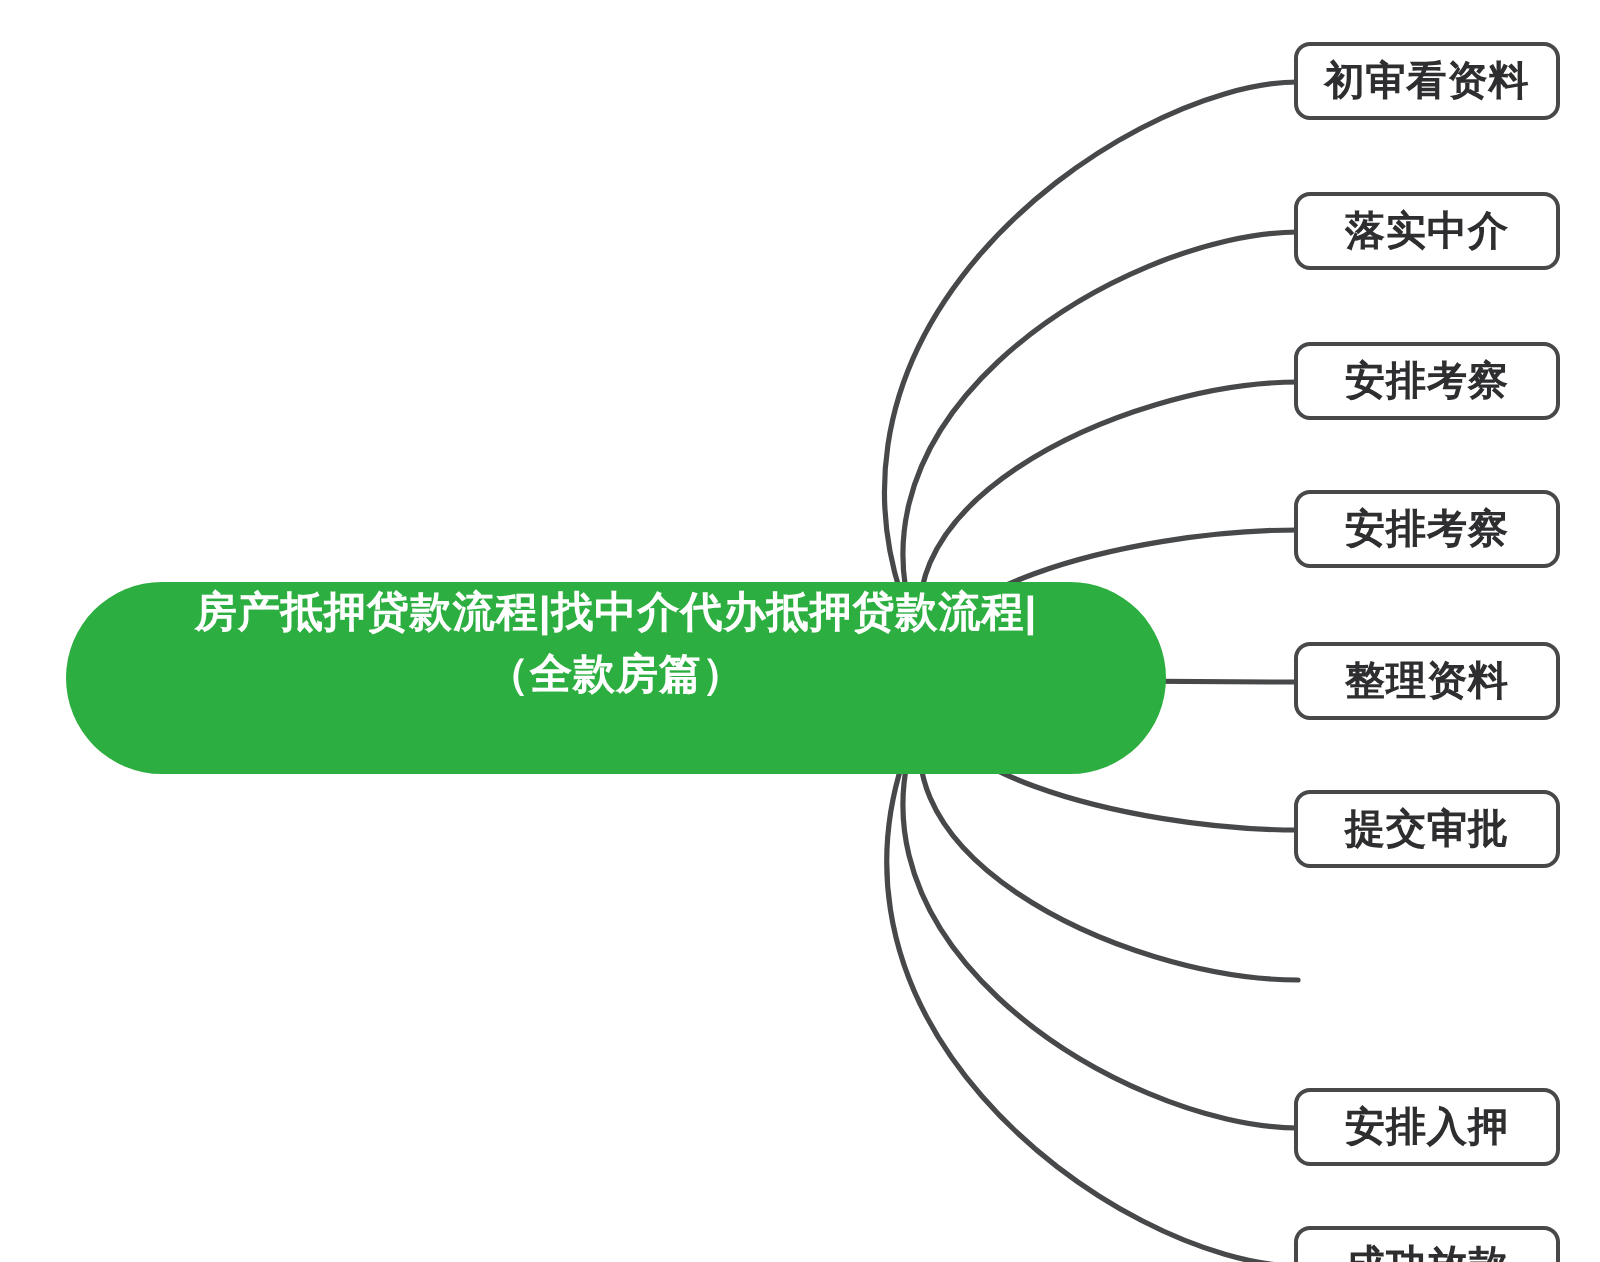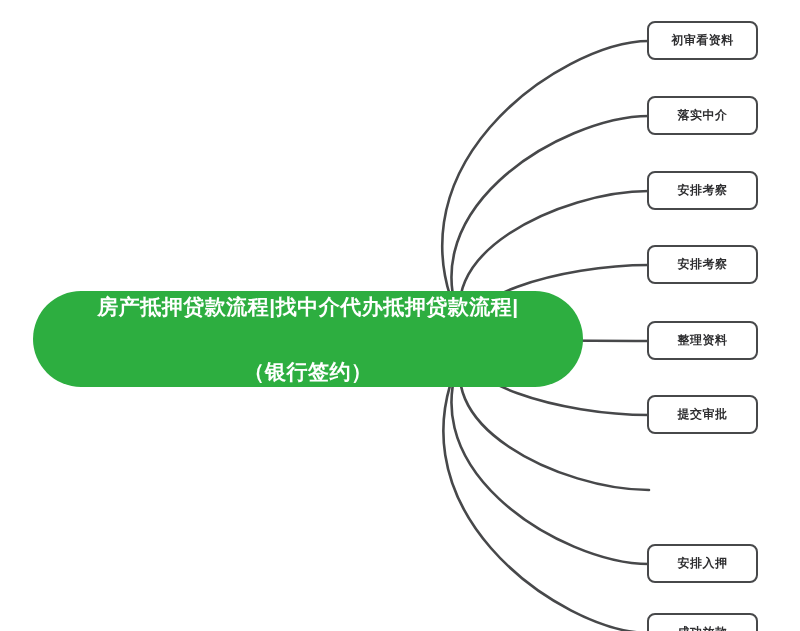--- a/index.html
+++ b/index.html
@@ -37,41 +37,41 @@
   .root-node{
     position:absolute;
     left:33px;top:291px;
     width:550px;height:96px;
     box-sizing:border-box;
     background:var(--root-bg,#2dae40);
     border-radius:48px;
     display:flex;
     flex-direction:column;
     align-items:center;
-    justify-content:space-between;
+    justify-content:flex-start;
     text-align:center;
     color:var(--root-text,#ffffff);
     font-size:21px;
     font-weight:bold;
     line-height:31px;
     letter-spacing:0.5px;
   }
   .branch-node{
     position:absolute;
     left:647px;
-    width:111px;height:39px;
+    width:133px;height:39px;
     box-sizing:border-box;
     background:var(--branch-bg,#ffffff);
     border:2.5px solid var(--branch-border,#47484a);
     border-radius:8px;
     display:flex;
     align-items:center;
     justify-content:center;
     color:var(--branch-text,#2e2e30);
-    font-size:12px;
+    font-size:20px;
     font-weight:bold;
     letter-spacing:0.5px;
     white-space:nowrap;
   }
   .b1{top:21px;} .b2{top:96px;} .b3{top:171px;}
   .b4{top:245px;} .b5{top:321px;} .b6{top:395px;align-items:center;}
   .b7{top:470px;} .b8{top:544px;} .b9{top:613px;}
 </style>
 </head>
 <body>
@@ -85,21 +85,21 @@
     <path d="M470,340 C445,298 562,265 649,265"></path>
     <path d="M470,340 C470,340 562,341 649,341"></path>
     <path d="M470,340 C445,382 562,415 649,415"></path>
     <path d="M470,340 C421,424 562,490 649,490"></path>
     <path d="M470,340 C396,465 562,564 649,564"></path>
     <path d="M470,340 C374,504 562,633 649,633"></path>
   </svg>
 
   <div class="root-node">
     <span>房产抵押贷款流程|找中介代办抵押贷款流程|</span>
-    <span>（银行签约）</span>
+    <span>（全款房篇）</span>
   </div>
 
   <div class="branch-node b1">
     <span>初审看资料</span>
   </div>
   <div class="branch-node b2">
     <span>落实中介</span>
   </div>
   <div class="branch-node b3">
     <span>安排考察</span>

